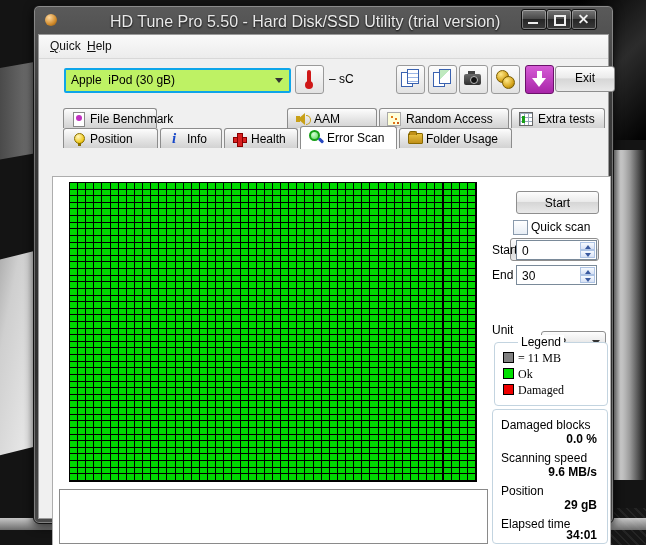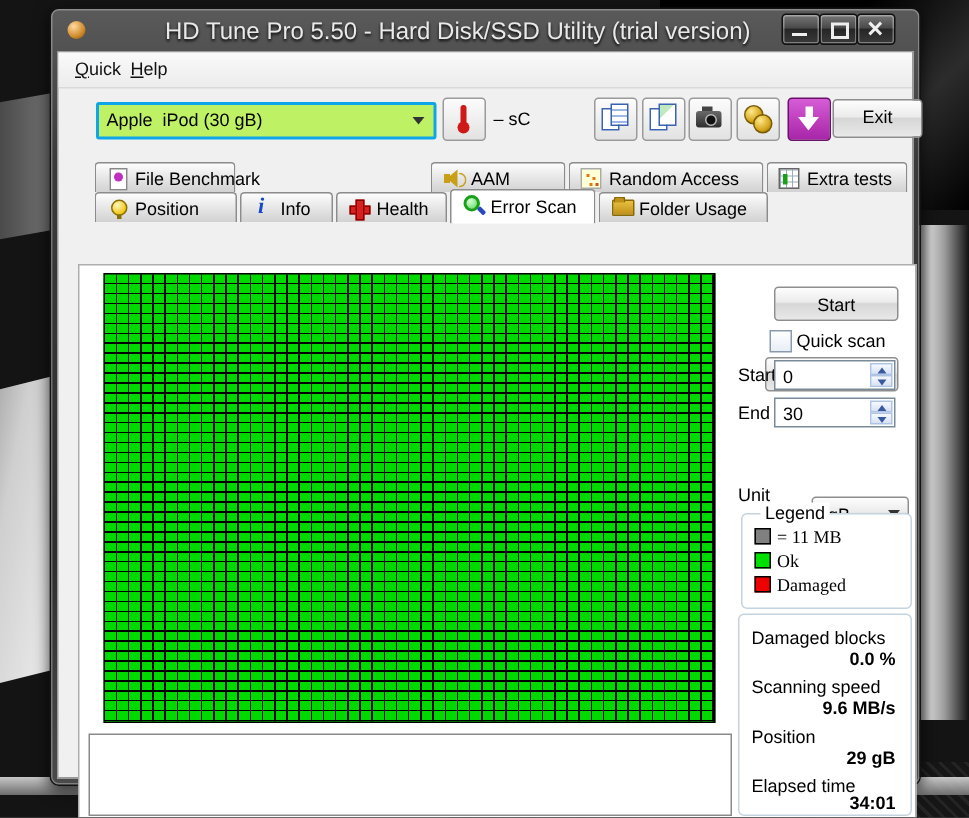--- a/index.html
+++ b/index.html
@@ -110,21 +110,21 @@
   .numfield input{position:absolute;left:3px;top:2px;width:55px;border:none;outline:none;font:12px "Liberation Sans",sans-serif;background:transparent;}
   .spin{position:absolute;right:1px;top:1px;width:15px;height:16px;display:flex;flex-direction:column;}
   .spin .s{flex:1;background:linear-gradient(#f6faff,#d8e2f5);border:1px solid #aec4e5;position:relative;}
   .spin .s.up::after{content:"";position:absolute;left:4px;top:2px;border-left:3px solid transparent;border-right:3px solid transparent;border-bottom:4px solid #3a5aa0;}
   .spin .s.dn::after{content:"";position:absolute;left:4px;top:2px;border-left:3px solid transparent;border-right:3px solid transparent;border-top:4px solid #3a5aa0;}
   #unit-dd{position:absolute;left:502px;top:284px;width:63px;height:21px;margin-top:12px;}
   #unit-dd .lbl{position:absolute;left:8px;top:4px;}
   
   .groupbox{position:absolute;border:1px solid #c3d4e0;border-radius:4px;background:#fff;}
   #legendbox{left:455px;top:307px;width:112px;height:62px;}
-  #legendbox .gtitle{position:absolute;left:12px;top:-8px;background:#fff;padding:0 3px;}
+  #legendbox .gtitle{position:absolute;left:23px;top:-8px;background:#fff;padding:0 3px;}
   .leg-item{position:absolute;left:8px;height:12px;}
   .leg-sw{position:absolute;left:0;top:1px;width:9px;height:9px;border:1px solid #000;}
   .leg-lbl{position:absolute;left:15px;top:0;white-space:nowrap;font-family:Liberation Serif, serif;}
   #statsbox{left:453px;top:374px;width:114px;height:133px;}
   .stat-lbl{position:absolute;left:8px;white-space:nowrap;}
   .stat-val{position:absolute;right:10px;font-weight:bold;white-space:nowrap;}
   #bottombox{position:absolute;left:20px;top:454px;width:427px;height:53px;background:#fff;border:1px solid #8a8a8a;}
 </style>
 </head>
 <body>

